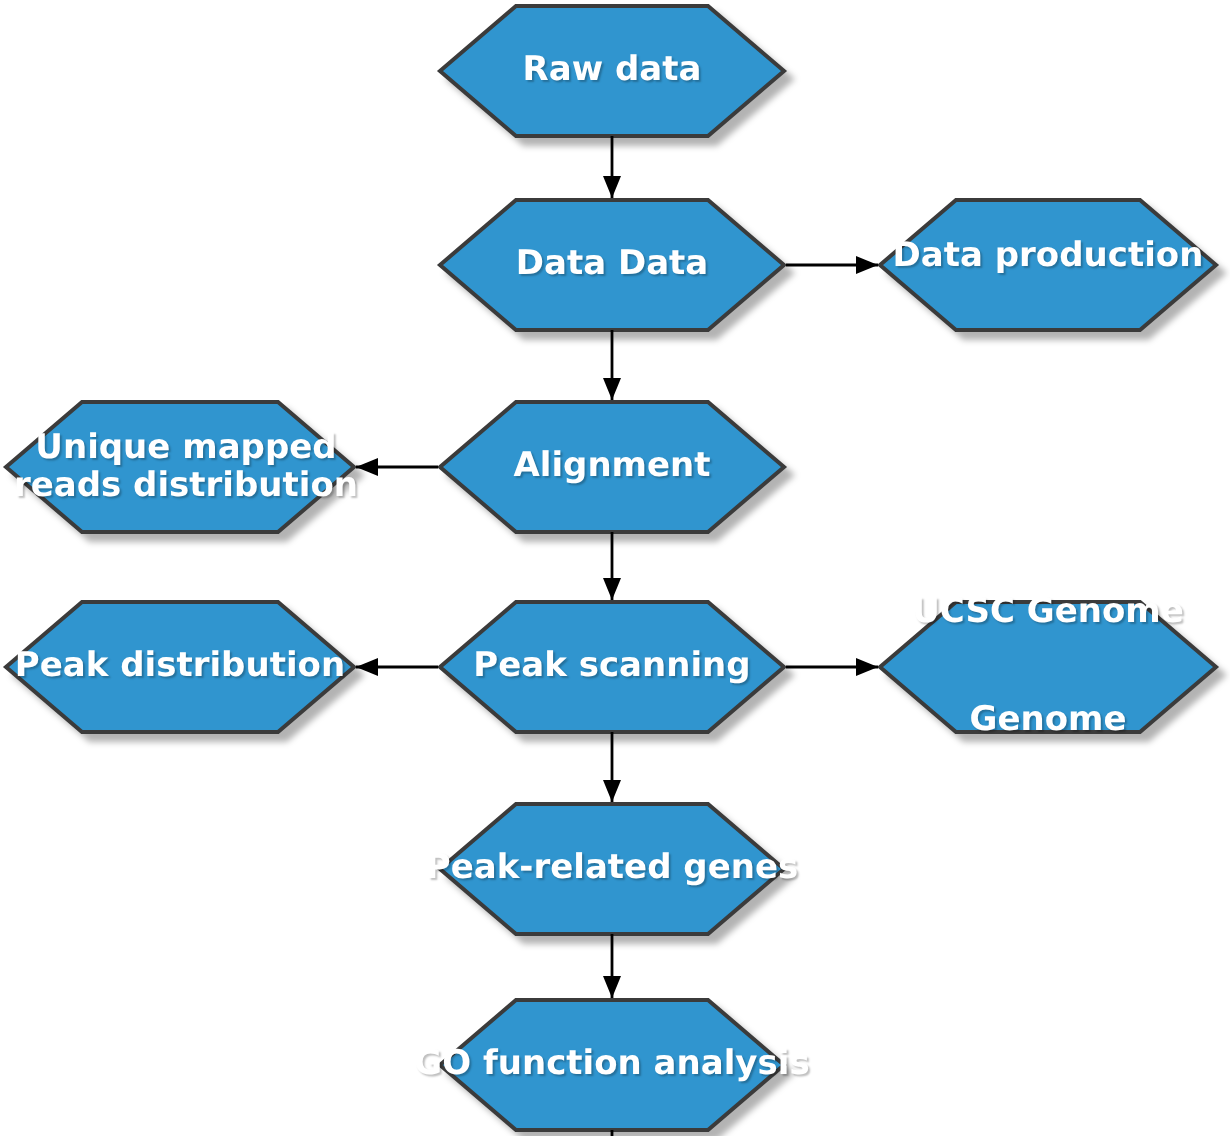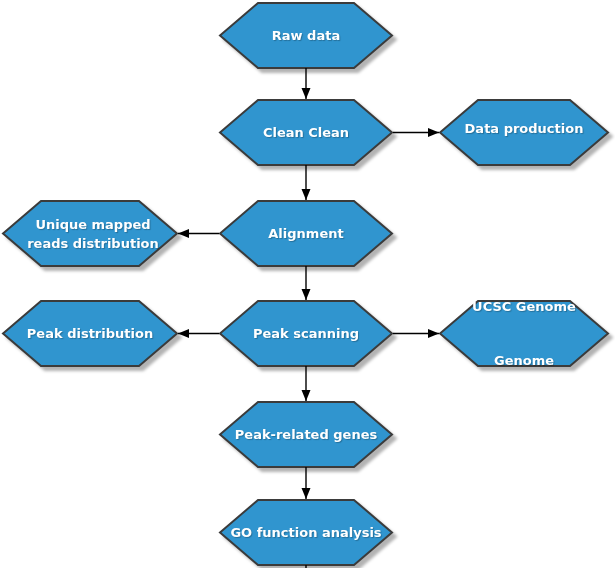--- a/index.html
+++ b/index.html
@@ -31,21 +31,21 @@
   }
   .node-label {
     position: absolute;
     display: flex;
     flex-direction: column;
     align-items: center;
     justify-content: center;
     text-align: center;
     color: #ffffff;
     font-weight: bold;
-    font-size: 13px;
+    font-size: 17px;
     line-height: 19px;
     text-shadow: 1px 1px 1px rgba(0,0,0,0.25);
     pointer-events: none;
     white-space: nowrap;
   }
 </style>
 </head>
 <body>
 
 <div class="canvas">
@@ -78,21 +78,21 @@
     <line class="edge" x1="306" y1="366" x2="306" y2="401" marker-end="url(#ah)"></line>
     <line class="edge" x1="306" y1="467" x2="306" y2="499" marker-end="url(#ah)"></line>
     <line class="edge" x1="306" y1="565" x2="306" y2="568"></line>
   </svg>
 
   <div class="node-label" style="left:220px; top:3px; width:172px; height:65px;">
     <span>Raw data</span>
   </div>
 
   <div class="node-label" style="left:220px; top:100px; width:172px; height:65px;">
-    <span>Clean Clean</span>
+    <span>Data Data</span>
   </div>
 
   <div class="node-label" style="left:440px; top:100px; width:168px; height:57px;">
     <span>Data production</span>
   </div>
 
   <div class="node-label" style="left:6px; top:201px; width:174px; height:65px;">
     <span>Unique mapped</span>
     <span>reads distribution</span>
   </div>

